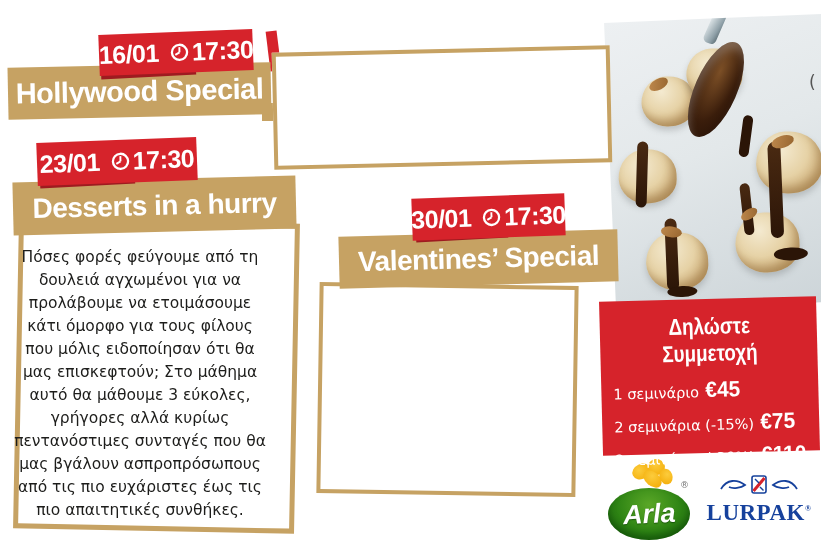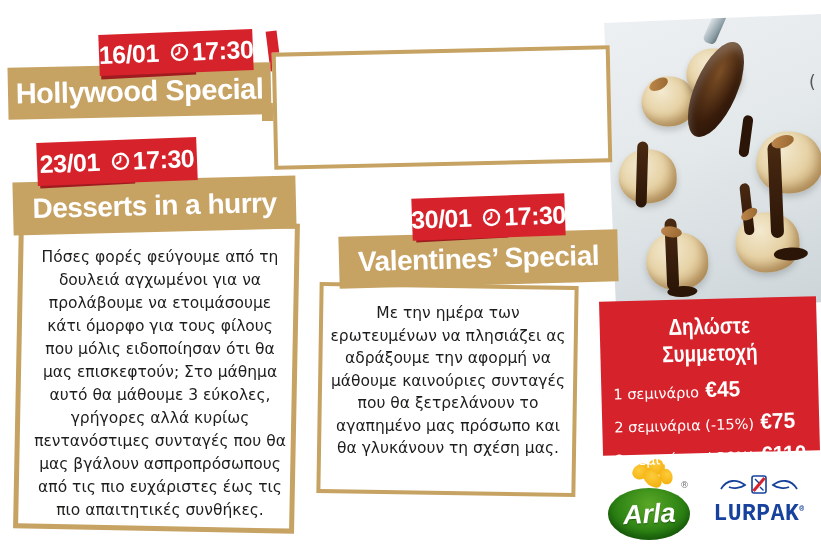--- a/index.html
+++ b/index.html
@@ -92,21 +92,21 @@
     display:flex; align-items:center; justify-content:center;
   }
   #arla .word {
     color:#fff; font-family:"Liberation Sans","DejaVu Sans",sans-serif;
     font-weight:bold; font-style:italic; font-size:27px; transform:rotate(-3deg);
     text-shadow:0 1px 1px rgba(0,40,0,.5);
   }
   #arla .reg { position:absolute; left:74px; top:22px; font-size:9px; color:#777; }
   #lurpak { position:absolute; left:700px; top:474px; width:118px; height:54px; z-index:2; text-align:center; }
   #lurpak .word {
-    font-family:Liberation Mono, monospace; font-weight:bold;
+    font-family:Liberation Serif, serif; font-weight:bold;
     color:#16419c; font-size:23px; letter-spacing:0.5px; line-height:24px;
   }
   #lurpak .reg { font-size:8px; vertical-align:super; color:#16419c; }
   #lurpak svg { display:block; margin:0 auto 1px auto; }
 </style>
 </head>
 <body>
 
 <div id="canvas">
 
@@ -138,39 +138,38 @@
         <line x1="10" y1="10" x2="10" y2="4.5" stroke="#fff" stroke-width="2"></line>
         <line x1="10" y1="10" x2="5.5" y2="12.5" stroke="#fff" stroke-width="2"></line>
       </svg>
       <span>17:30</span>
     </span>
   </div>
   <div class="banner" style="left:13px; top:179px; width:283px; height:53px; transform:rotate(-1.4deg); font-size:28px;">
     <span>Desserts in a hurry</span>
   </div>
   <div class="frame thick" style="left:16px; top:221px; width:281px; height:310px; transform:rotate(1.1deg);"></div>
-  <div class="boxtext" style="left:32px; top:246px; width:256px;">Πόσες φορές φεύγουμε από τη δουλειά αγχωμένοι για να προλάβουμε να ετοιμάσουμε κάτι όμορφο για τους φίλους που μόλις ειδοποίησαν ότι θα μας επισκεφτούν; Στο μάθημα αυτό θα μάθουμε 3 εύκολες, γρήγορες αλλά κυρίως πεντανόστιμες συνταγές που θα μας βγάλουν ασπροπρόσωπους από τις πιο ευχάριστες έως τις πιο απαιτητικές συνθήκες.</div>
+  <div class="boxtext" style="left:12px; top:246px; width:256px;">Πόσες φορές φεύγουμε από τη δουλειά αγχωμένοι για να προλάβουμε να ετοιμάσουμε κάτι όμορφο για τους φίλους που μόλις ειδοποίησαν ότι θα μας επισκεφτούν; Στο μάθημα αυτό θα μάθουμε 3 εύκολες, γρήγορες αλλά κυρίως πεντανόστιμες συνταγές που θα μας βγάλουν ασπροπρόσωπους από τις πιο ευχάριστες έως τις πιο απαιτητικές συνθήκες.</div>
 
   <div class="fold" style="left:416px; top:230px; width:92px; height:10px; transform:rotate(-3deg);"></div>
   <div class="badge" style="left:412px; top:196px; width:153px; height:42px; transform:rotate(-2deg);">
     <span>30/01</span>
     <span class="tg">
       <svg width="19" height="19" viewBox="0 0 20 20">
         <circle cx="10" cy="10" r="8" fill="none" stroke="#fff" stroke-width="2.4"></circle>
         <line x1="10" y1="10" x2="10" y2="4.5" stroke="#fff" stroke-width="2"></line>
         <line x1="10" y1="10" x2="5.5" y2="12.5" stroke="#fff" stroke-width="2"></line>
       </svg>
       <span>17:30</span>
     </span>
   </div>
   <div class="banner" style="left:339px; top:233px; width:279px; height:52px; transform:rotate(-1.5deg); font-size:28px;">
     <span>Valentines’ Special</span>
   </div>
   <div class="frame" style="left:318px; top:284px; width:259px; height:211px; transform:rotate(0.9deg);"></div>
-  <div class="boxtext" style="left:329px; top:302px; width:238px; line-height:22.5px;">Με την ημέρα των ερωτευμένων να πλησιάζει ας αδράξουμε την αφορμή να μάθουμε καινούριες συνταγές που θα ξετρελάνουν το αγαπημένο μας πρόσωπο και θα γλυκάνουν τη σχέση μας.</div>
 
   <div id="photo">
     <div class="mac" style="left:34px; top:56px; width:54px; height:50px;"></div>
     <div class="mac" style="left:8px;  top:128px; width:58px; height:54px;"></div>
     <div class="mac" style="left:32px; top:212px; width:62px; height:58px;"></div>
     <div class="mac" style="left:80px; top:30px; width:56px; height:50px;"></div>
     <div class="mac" style="left:146px; top:116px; width:66px; height:62px;"></div>
     <div class="mac" style="left:122px; top:196px; width:64px; height:60px;"></div>
 
     <div class="choc" style="left:26px; top:120px; width:11px; height:66px; transform:rotate(4deg);"></div>

